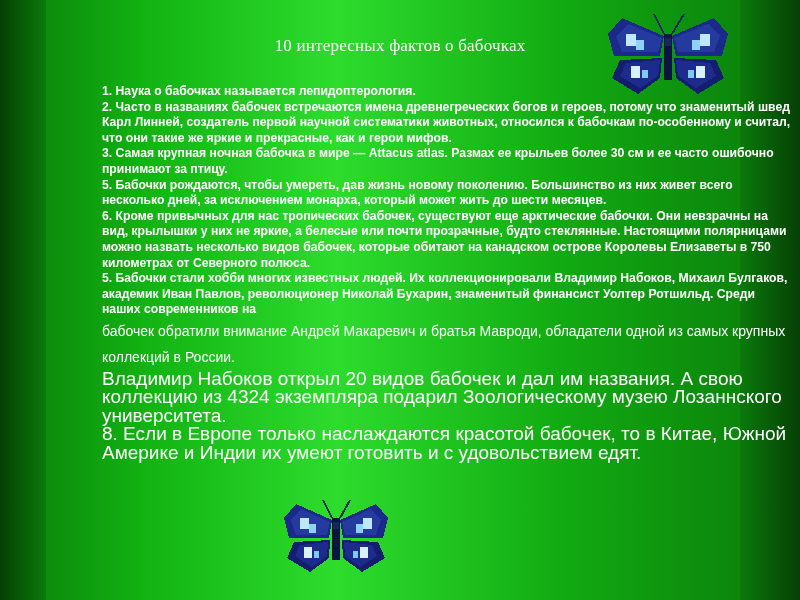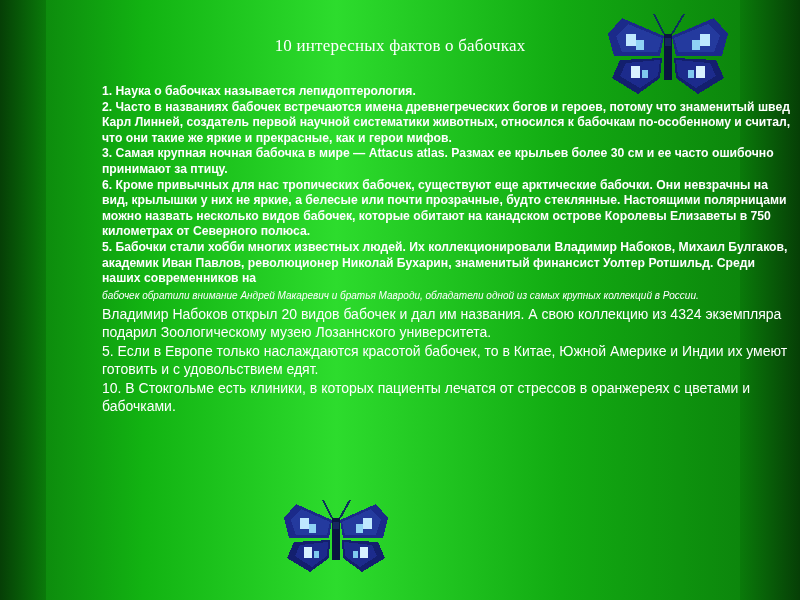--- a/index.html
+++ b/index.html
@@ -58,27 +58,26 @@
     line-height: 15.6px;
     font-family: "Liberation Sans", sans-serif;
     font-weight: bold;
     z-index: 3;
     margin-left: 32px;
   }
   .body-text p {
     margin: 0 0 0 0;
   }
   .body-text p.big {
-    font-size: 10px;
-    line-height: 18px;
+    font-size: 14px;
+    line-height: 26px;
     font-weight: normal;
-    font-style: italic;
   }
   .body-text p.big2 {
-    font-size: 14px;
+    font-size: 19px;
     line-height: 18.5px;
     font-weight: normal;
   }
 
   
   .butterfly {
     position: absolute;
     z-index: 2;
   }
   .butterfly.top-right {
@@ -99,26 +98,26 @@
 <body>
 
 <div class="slide">
 
   <div class="title">10 интересных фактов о бабочках</div>
 
   <div class="body-text">
     <p>1. Наука о бабочках называется лепидоптерология.</p>
     <p>2. Часто в названиях бабочек встречаются имена древнегреческих богов и героев, потому что знаменитый швед Карл Линней, создатель первой научной систематики животных, относился к бабочкам по-особенному и считал, что они такие же яркие и прекрасные, как и герои мифов.</p>
     <p>3. Самая крупная ночная бабочка в мире — Attacus atlas. Размах ее крыльев более 30 см и ее часто ошибочно принимают за птицу.</p>
+    <p>5. Бабочки рождаются, чтобы умереть, дав жизнь новому поколению. Большинство из них живет всего несколько дней, за исключением монарха, который может жить до шести месяцев.</p>
     <p>6. Кроме привычных для нас тропических бабочек, существуют еще арктические бабочки. Они невзрачны на вид, крылышки у них не яркие, а белесые или почти прозрачные, будто стеклянные. Настоящими полярницами можно назвать несколько видов бабочек, которые обитают на канадском острове Королевы Елизаветы в 750 километрах от Северного полюса.</p>
     <p>5. Бабочки стали хобби многих известных людей. Их коллекционировали Владимир Набоков, Михаил Булгаков, академик Иван Павлов, революционер Николай Бухарин, знаменитый финансист Уолтер Ротшильд. Среди наших современников на</p>
     <p class="big">бабочек обратили внимание Андрей Макаревич и братья Мавроди, обладатели одной из самых крупных коллекций в России.</p>
     <p class="big2">Владимир Набоков открыл 20 видов бабочек и дал им названия. А свою коллекцию из 4324 экземпляра подарил Зоологическому музею Лозаннского университета.</p>
-    <p class="big2">5. Если в Европе только наслаждаются красотой бабочек, то в Китае, Южной Америке и Индии их умеют готовить и с удовольствием едят.</p>
-    <p class="big2">10. В Стокгольме есть клиники, в которых пациенты лечатся от стрессов в оранжереях с цветами и бабочками.</p>
+    <p class="big2">8. Если в Европе только наслаждаются красотой бабочек, то в Китае, Южной Америке и Индии их умеют готовить и с удовольствием едят.</p>
   </div>
 
   <div class="butterfly top-right">
     <svg viewBox="0 0 140 92" xmlns="http://www.w3.org/2000/svg" shape-rendering="crispEdges">
 
       <path d="M66 26 L56 6" stroke="#0d2f5e" stroke-width="2" fill="none"></path>
       <path d="M74 26 L86 6" stroke="#0d2f5e" stroke-width="2" fill="none"></path>
 
       <polygon points="66,28 24,10 10,26 16,48 62,48" fill="#1b2a8a"></polygon>
       <polygon points="64,30 30,16 18,28 24,44 60,44" fill="#243a9e"></polygon>

